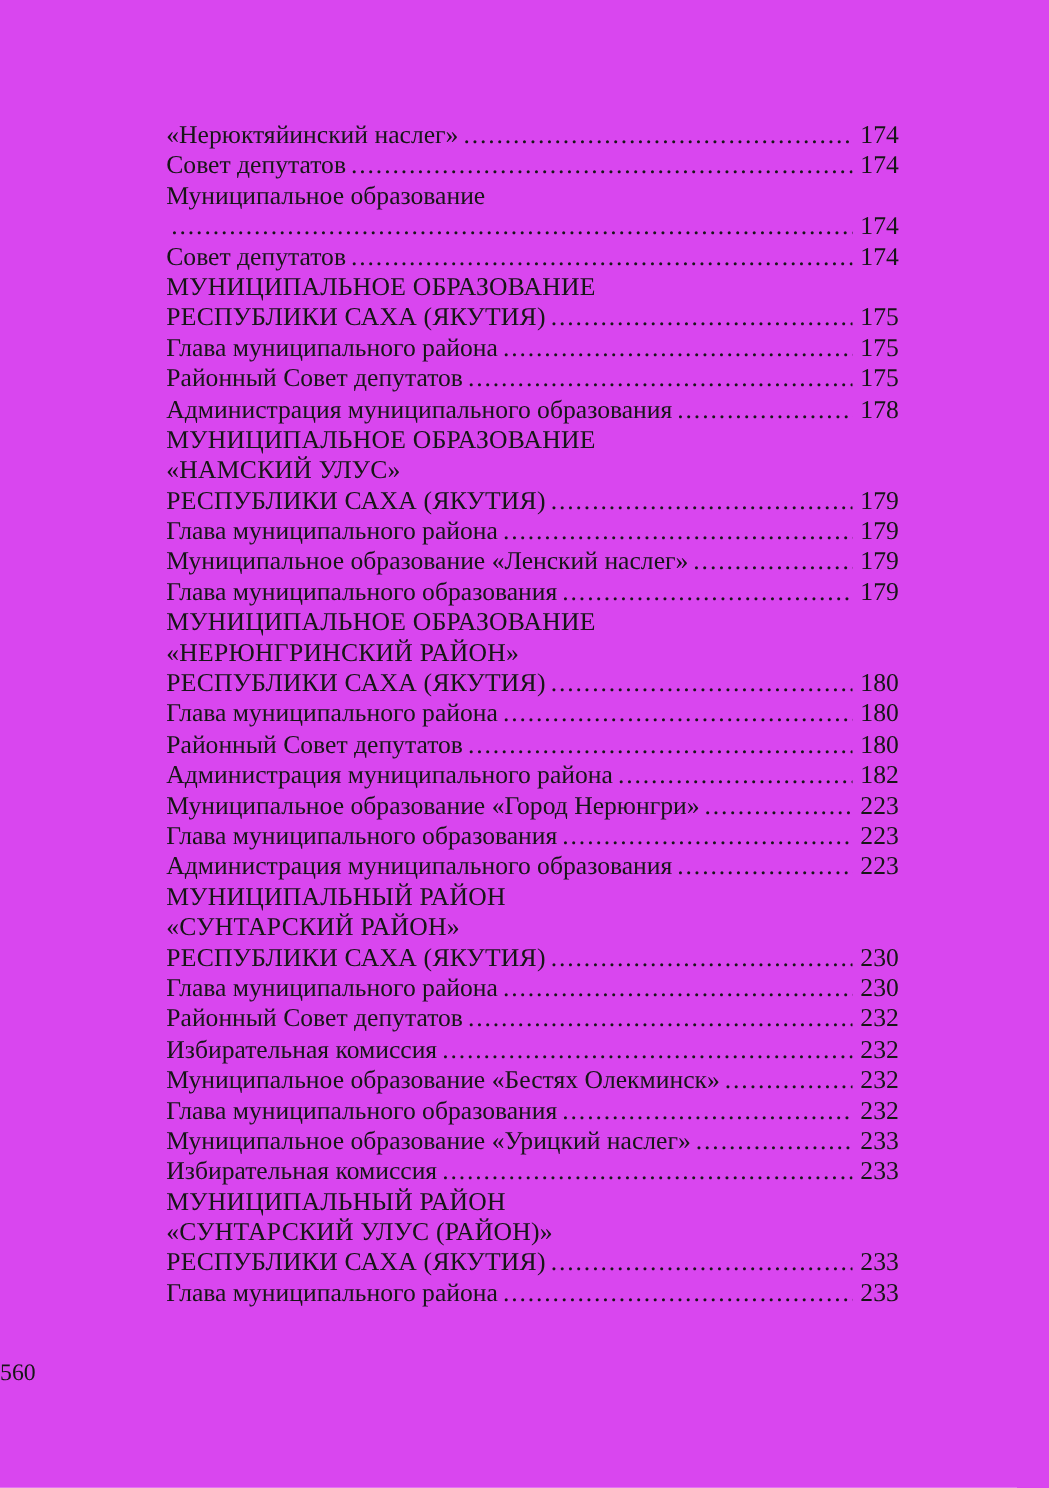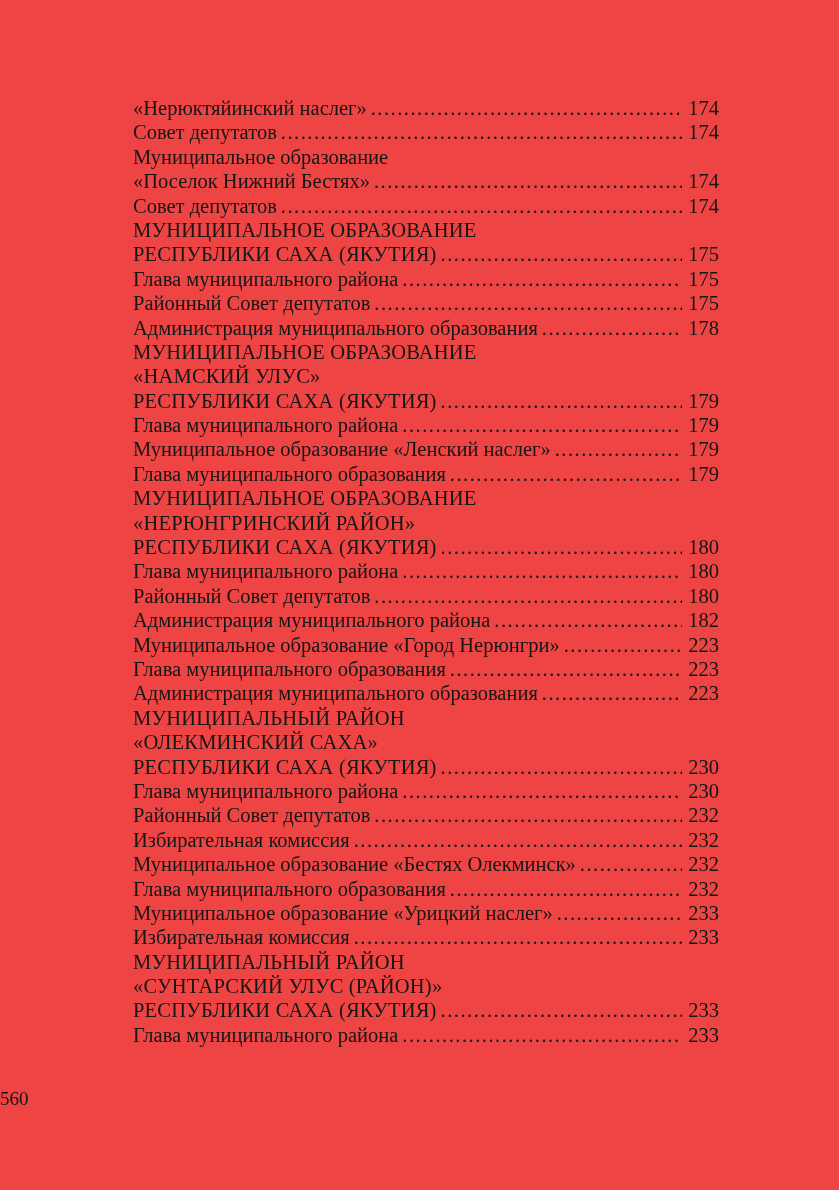--- a/index.html
+++ b/index.html
@@ -11,21 +11,21 @@
     height: 1190px;
     background: #ffffff;
     font-family: "Liberation Serif", serif;
     color: #161616;
     position: relative;
     overflow: hidden;
   }
   .scan-page {
     position: absolute;
     inset: 0;
-    background: #ef4444;
+    background: #d946ef;
   }
   .toc-list {
     position: absolute;
     left: 133px;
     top: 96px;
     width: 586px;
   }
   .toc-row {
     display: flex;
     align-items: baseline;
@@ -80,21 +80,20 @@
       </div>
       <div class="toc-row">
         <span class="entry-text">Совет депутатов</span>
         <span class="leader"></span>
         <span class="page-num">174</span>
       </div>
       <div class="toc-row">
         <span class="entry-text">Муниципальное образование</span>
       </div>
       <div class="toc-row">
-        <span class="entry-text">«Поселок Нижний Бестях»</span>
         <span class="leader"></span>
         <span class="page-num">174</span>
       </div>
       <div class="toc-row">
         <span class="entry-text">Совет депутатов</span>
         <span class="leader"></span>
         <span class="page-num">174</span>
       </div>
       <div class="toc-row caps">
         <span class="entry-text">МУНИЦИПАЛЬНОЕ ОБРАЗОВАНИЕ</span>
@@ -183,21 +182,21 @@
       </div>
       <div class="toc-row">
         <span class="entry-text">Администрация муниципального образования</span>
         <span class="leader"></span>
         <span class="page-num">223</span>
       </div>
       <div class="toc-row caps">
         <span class="entry-text">МУНИЦИПАЛЬНЫЙ РАЙОН</span>
       </div>
       <div class="toc-row caps">
-        <span class="entry-text">«ОЛЕКМИНСКИЙ САХА»</span>
+        <span class="entry-text">«СУНТАРСКИЙ РАЙОН»</span>
       </div>
       <div class="toc-row caps">
         <span class="entry-text">РЕСПУБЛИКИ САХА (ЯКУТИЯ)</span>
         <span class="leader"></span>
         <span class="page-num">230</span>
       </div>
       <div class="toc-row">
         <span class="entry-text">Глава муниципального района</span>
         <span class="leader"></span>
         <span class="page-num">230</span>

